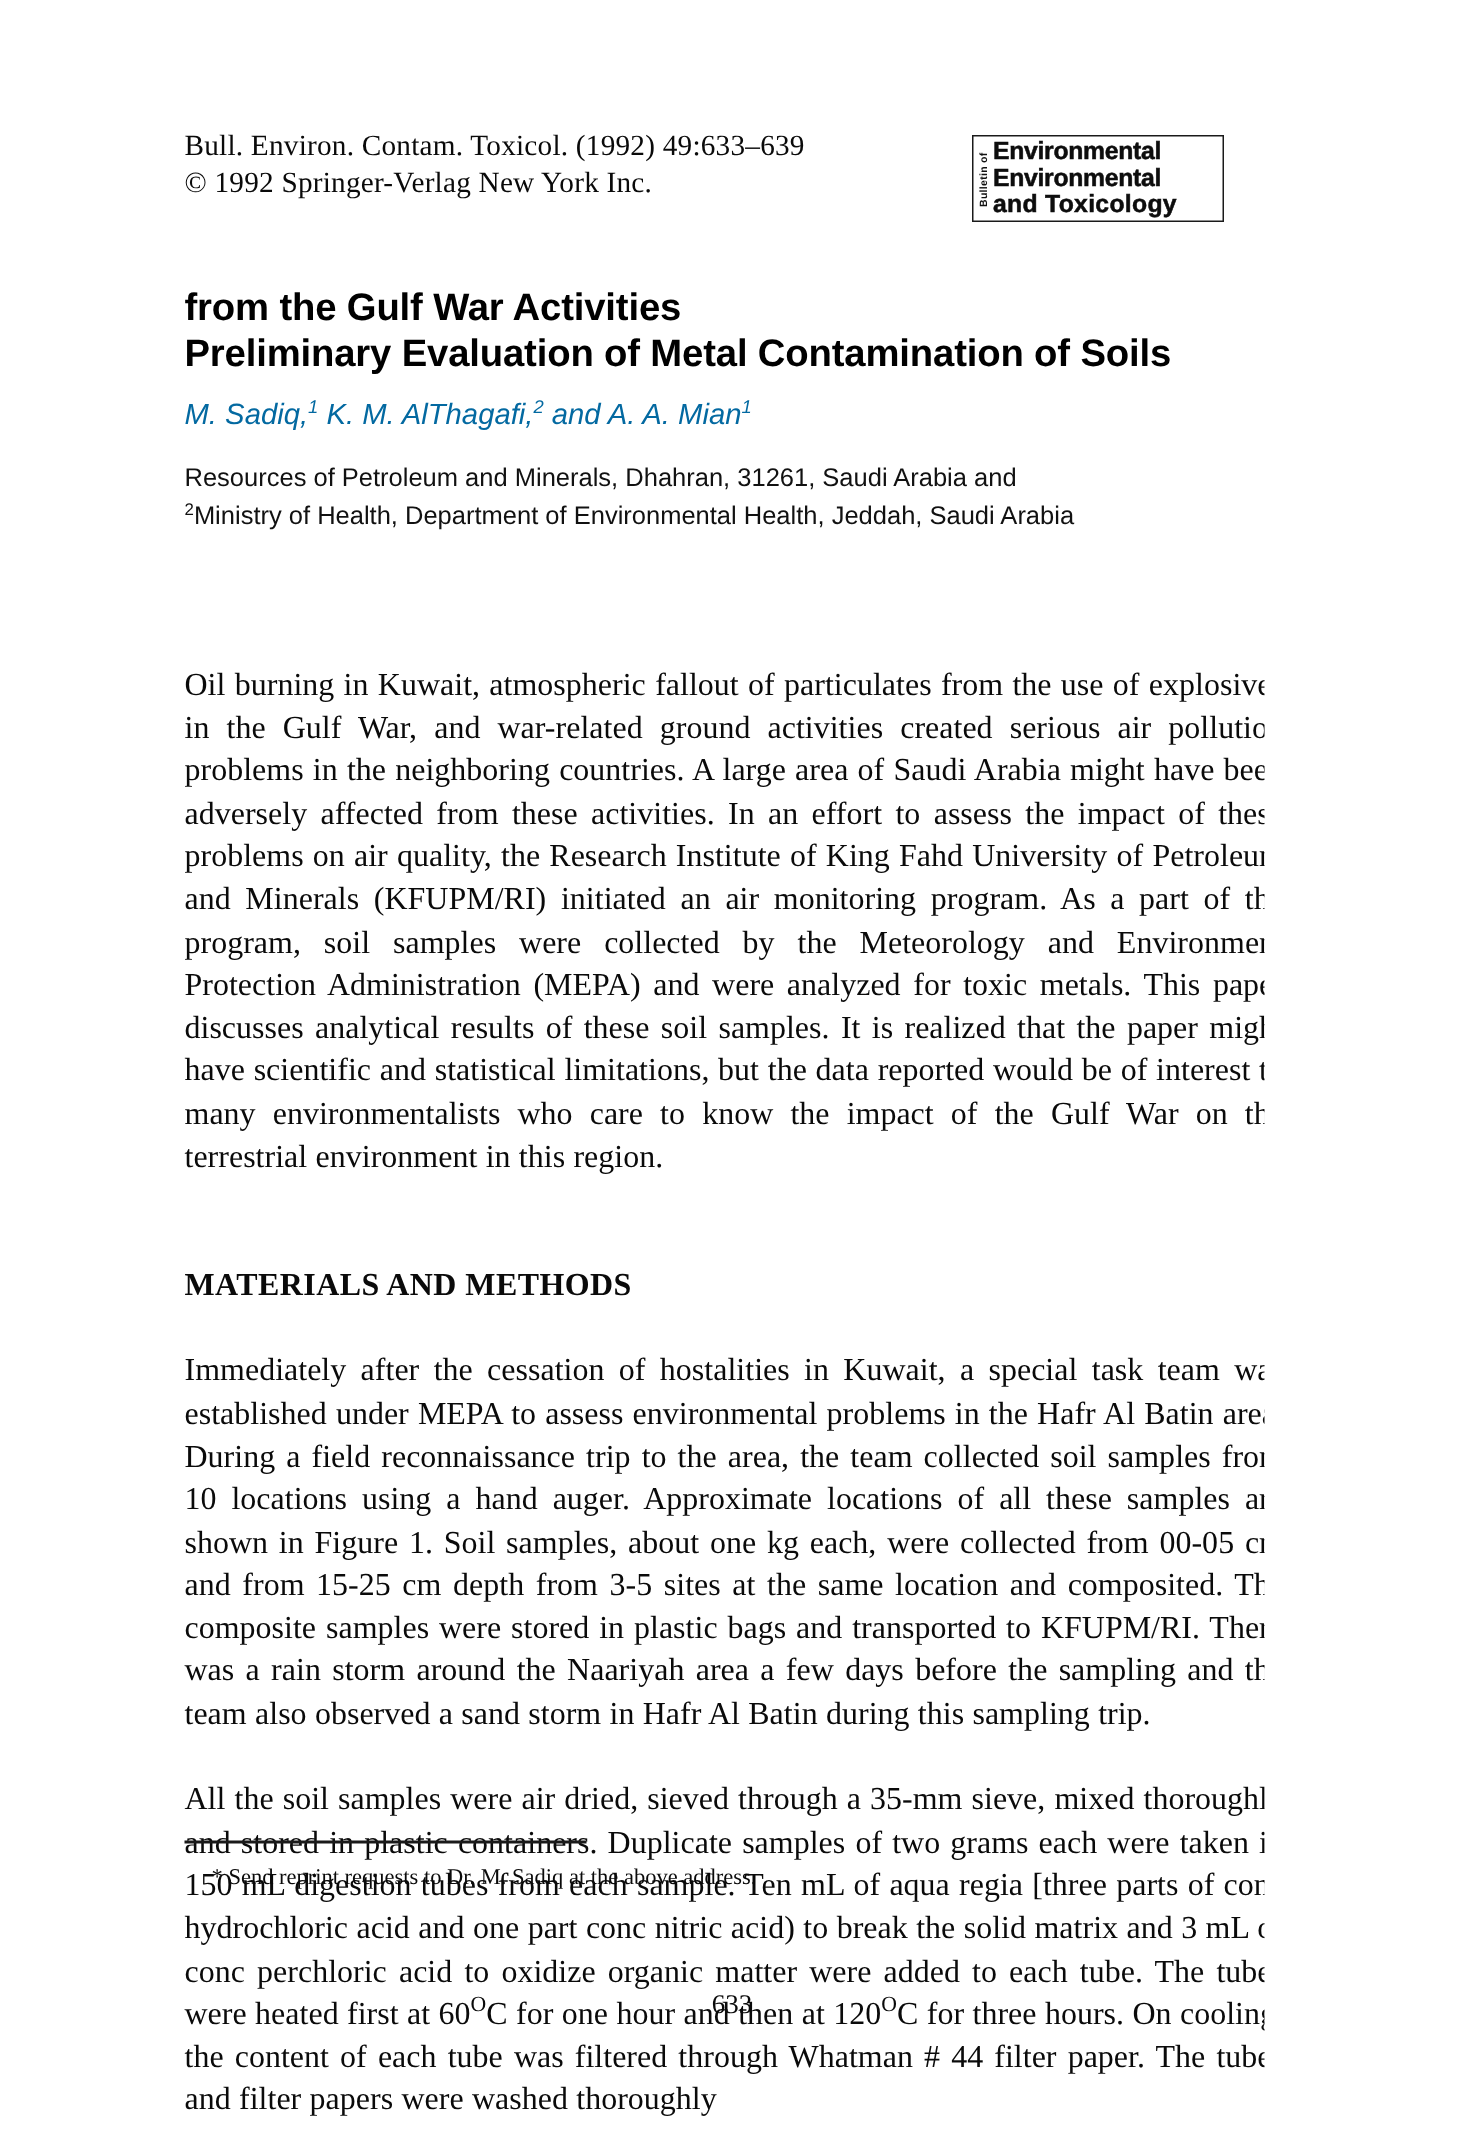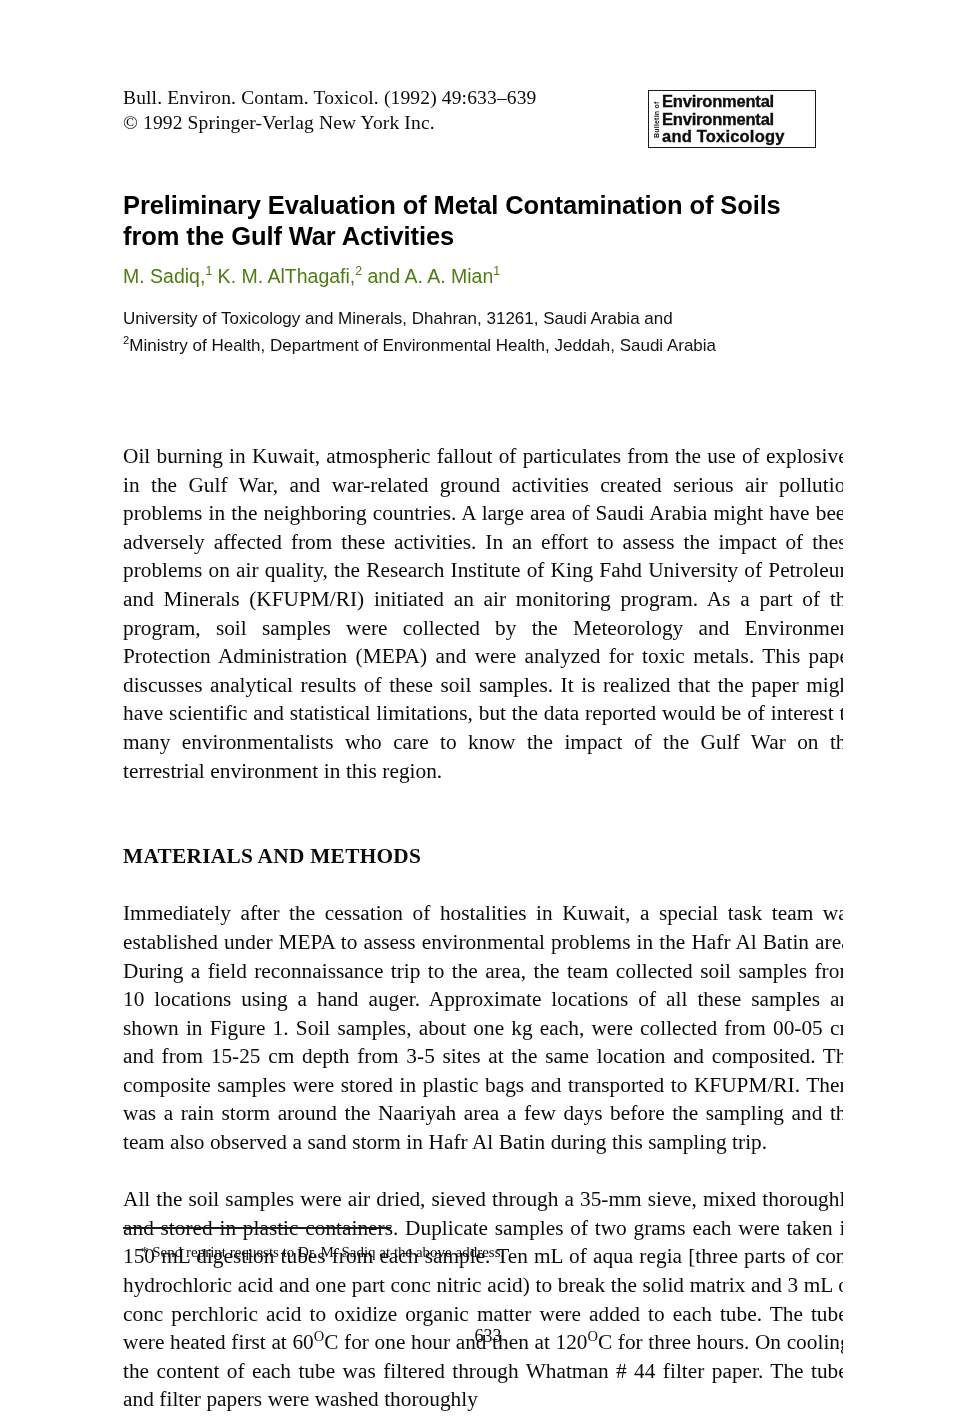--- a/index.html
+++ b/index.html
@@ -96,22 +96,23 @@
 
   
   .authors {
     position: absolute;
     left: 123px;
     top: 259px;
     width: 740px;
     font-family: "Liberation Sans", sans-serif;
     font-size: 19.5px;
     line-height: 24px;
-    color: #4d7c0f;
+    color: #0369a1;
     white-space: nowrap;
+    font-style: italic;
   }
   .authors sup { font-size: 0.63em; vertical-align: super; }
 
   
   .affil {
     position: absolute;
     left: 123px;
     top: 308px;
     width: 745px;
     font-family: "Liberation Sans", sans-serif;
@@ -201,28 +202,28 @@
       <div class="logo-lines">
         <div class="l1">Environmental</div>
         <div class="l2">Environmental</div>
         <div class="l3">and  Toxicology</div>
       </div>
     </div>
 
   </div>
 
   <div class="title">
+    <div>from the Gulf War Activities</div>
     <div>Preliminary Evaluation of Metal Contamination of Soils</div>
-    <div>from the Gulf War Activities</div>
   </div>
 
   <div class="authors"><span>M. Sadiq,</span><sup>1</sup><span> K. M. AlThagafi,</span><sup>2</sup><span> and A. A. Mian</span><sup>1</sup></div>
 
   <div class="affil">
-    <div>University of Toxicology and Minerals, Dhahran, 31261, Saudi Arabia and</div>
+    <div>Resources of Petroleum and Minerals, Dhahran, 31261, Saudi Arabia and</div>
     <div><sup>2</sup><span>Ministry of Health, Department of Environmental Health, Jeddah, Saudi Arabia</span></div>
   </div>
 
   <div class="body-col">
 
     <p class="para">Oil burning in Kuwait, atmospheric fallout of particulates from the use of explosives in the Gulf War, and war-related ground activities created serious air pollution problems in the neighboring countries. A large area of Saudi Arabia might have been adversely affected from these activities. In an effort to assess the impact of these problems on air quality, the Research Institute of King Fahd University of Petroleum and Minerals (KFUPM/RI) initiated an air monitoring program. As a part of the program, soil samples were collected by the Meteorology and Environment Protection Administration (MEPA) and were analyzed for toxic metals. This paper discusses analytical results of these soil samples. It is realized that the paper might have scientific and statistical limitations, but the data reported would be of interest to many environmentalists who care to know the impact of the Gulf War on the terrestrial environment in this region.</p>
 
     <div class="spacer-lg"></div>
 
     <p class="section-head">MATERIALS AND METHODS</p>

